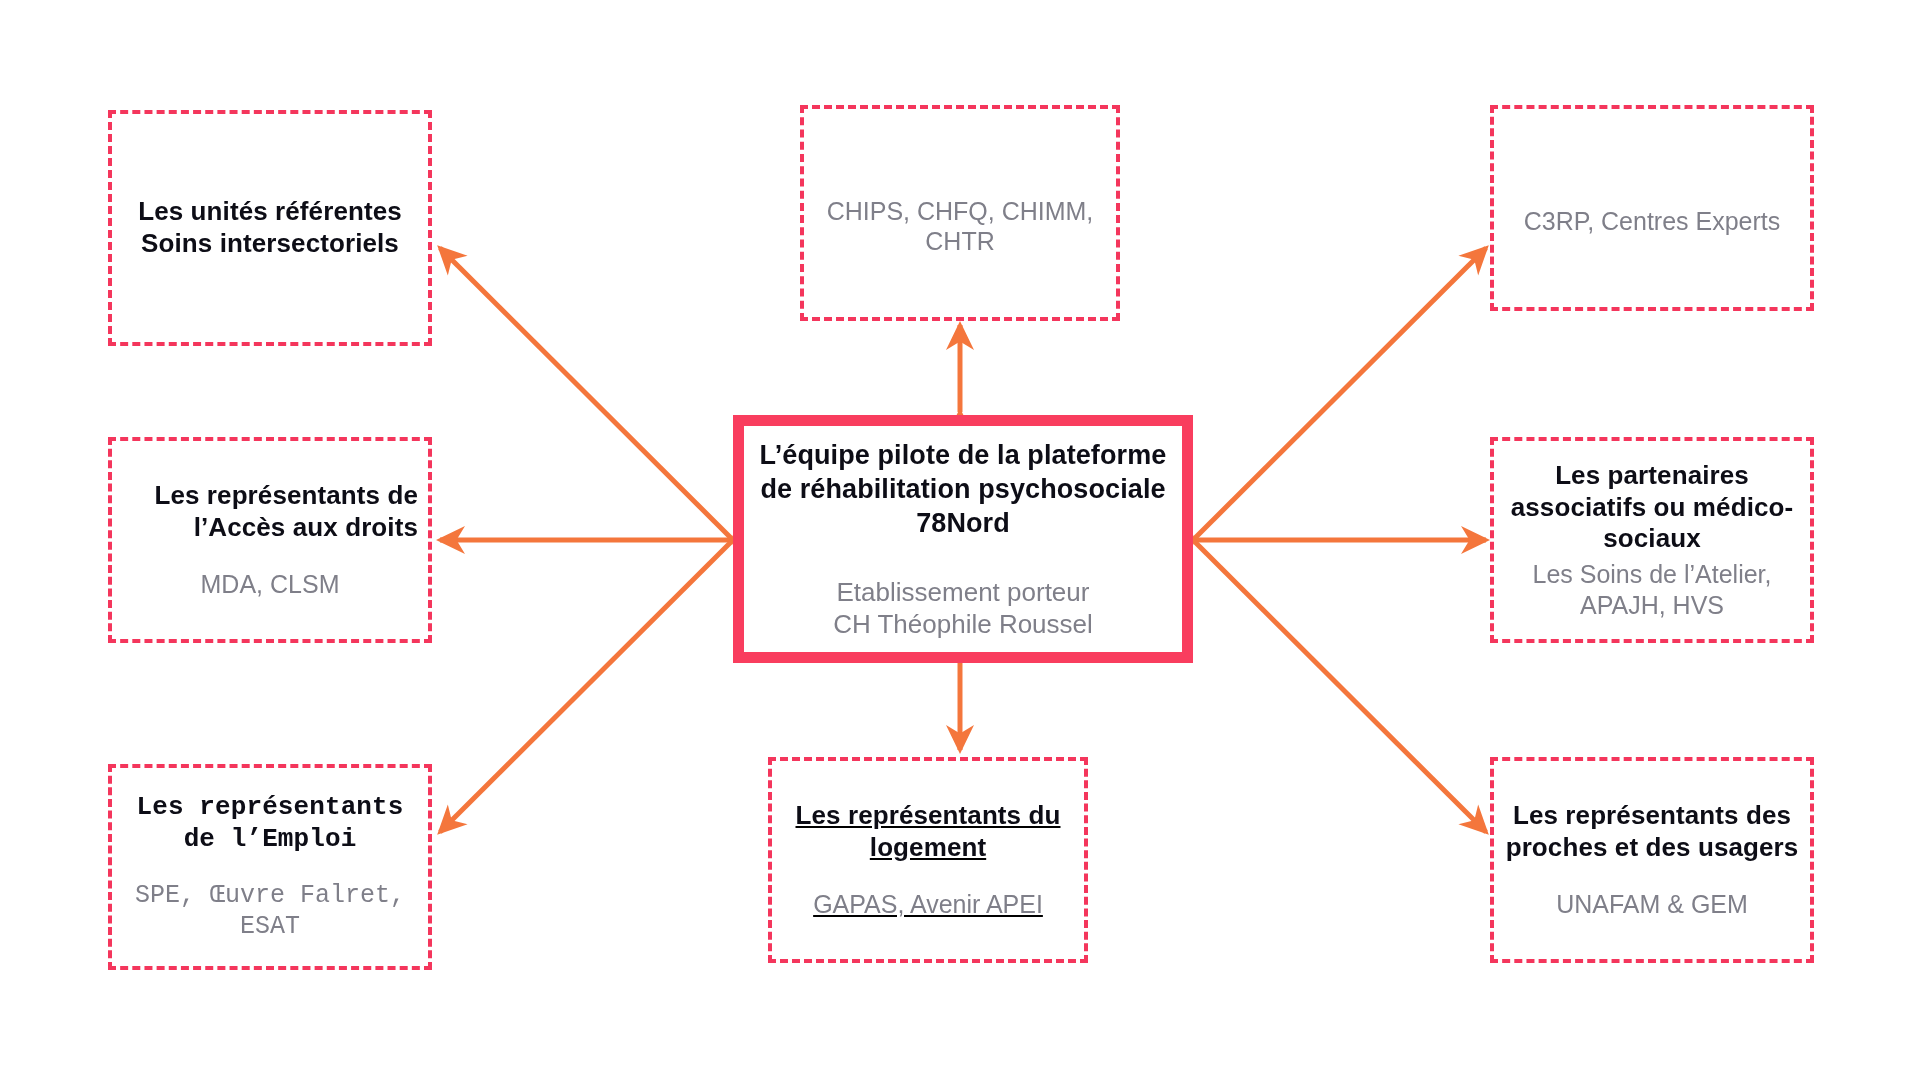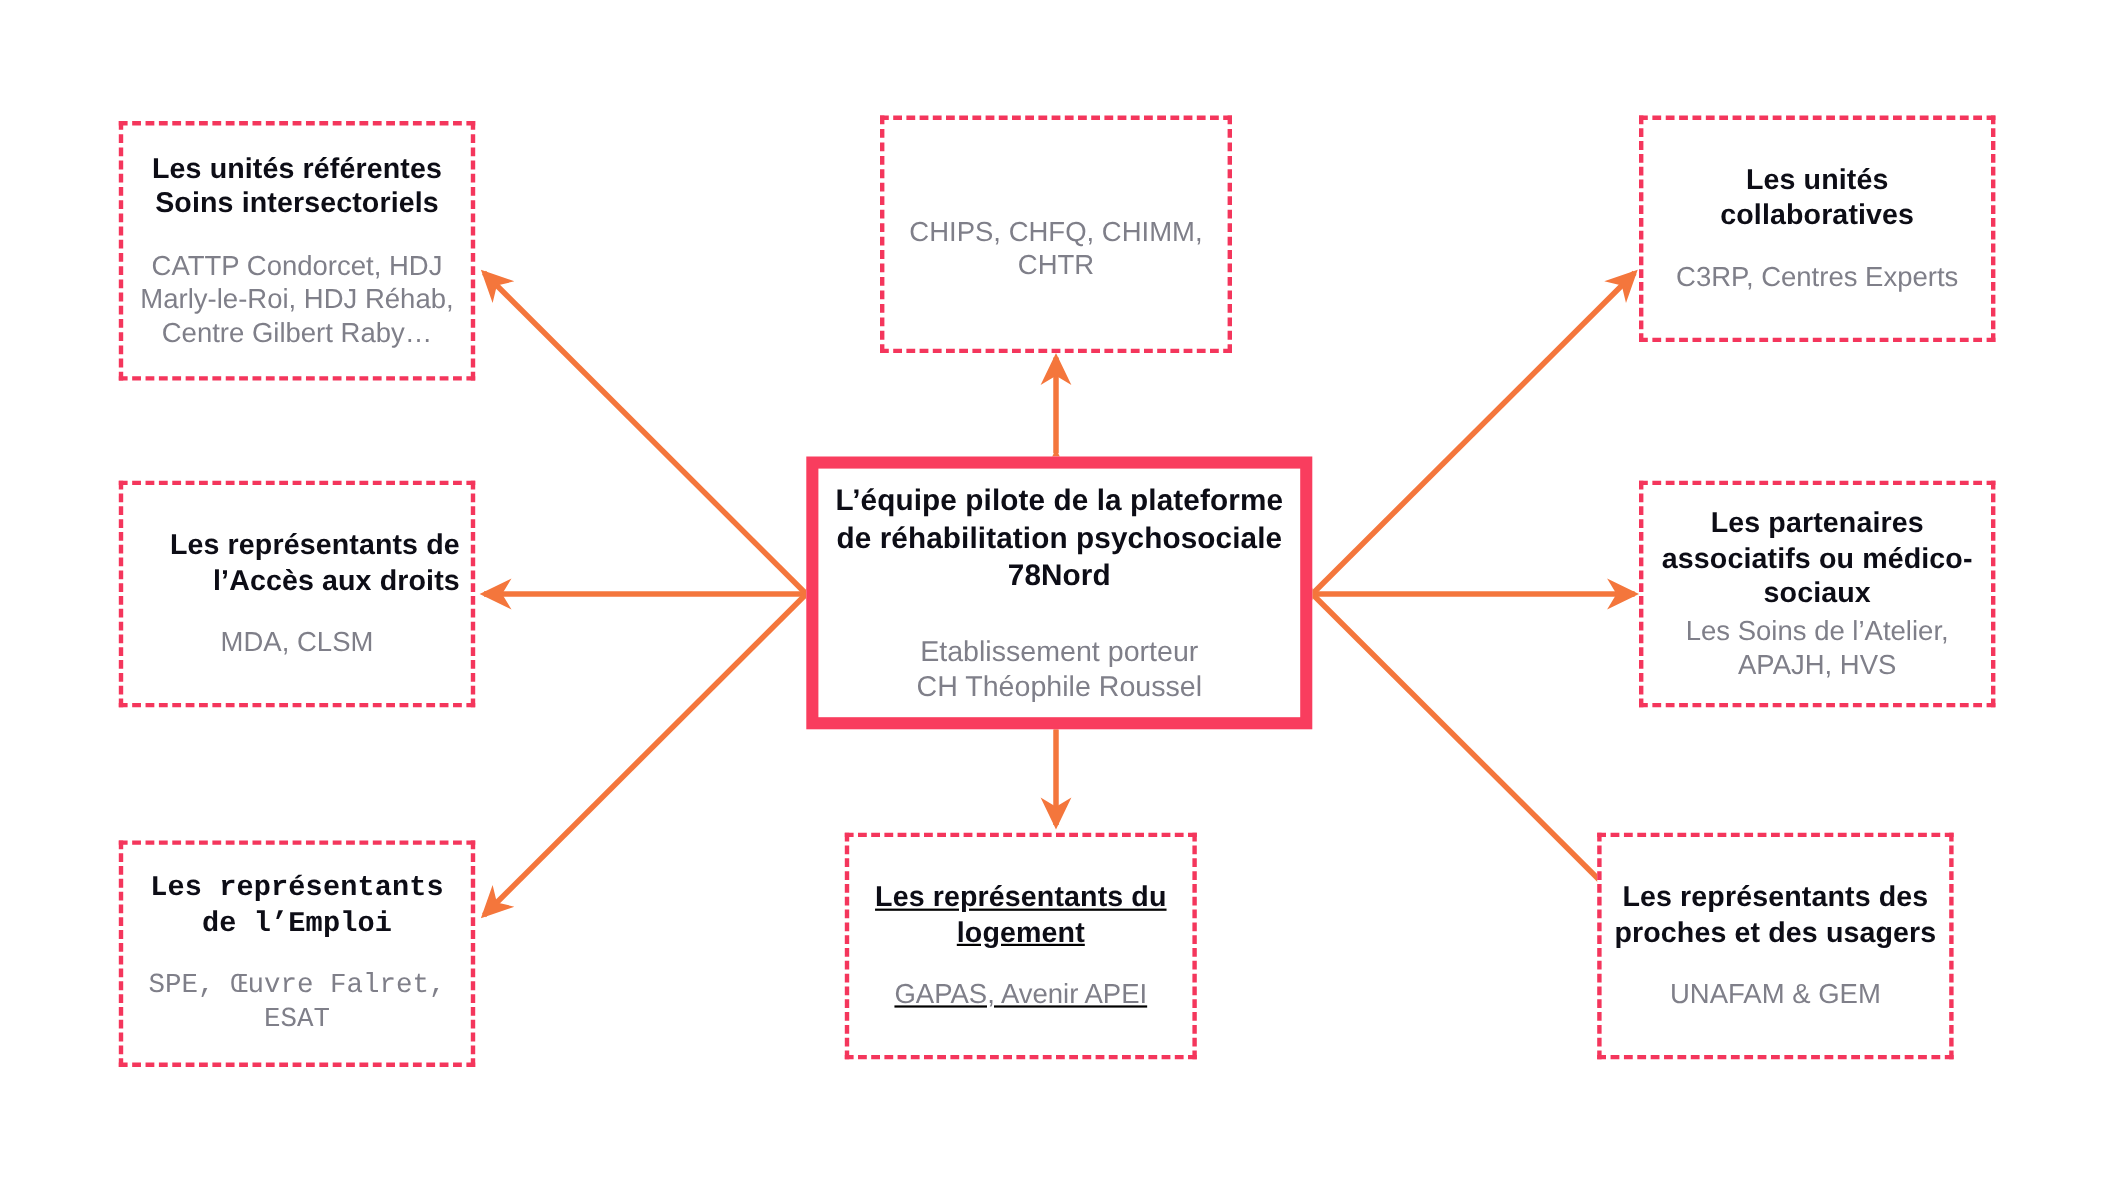--- a/index.html
+++ b/index.html
@@ -92,21 +92,20 @@
   </svg>
 
   <div class="node hub" style="left:733px; top:415px; width:460px; height:248px;">
     <div class="title">L’équipe pilote de la plateforme de réhabilitation psychosociale 78Nord</div>
     <div class="subtitle" style="white-space:pre-line;">Etablissement porteur
 CH Théophile Roussel</div>
   </div>
 
   <div class="node satellite" style="left:108px; top:110px; width:324px; height:236px;">
     <div class="title">Les unités référentes Soins intersectoriels</div>
-    <div class="subtitle">CATTP Condorcet, HDJ Marly-le-Roi, HDJ Réhab, Centre Gilbert Raby…</div>
   </div>
 
   <div class="node satellite" style="left:108px; top:437px; width:324px; height:206px;text-align:right;">
     <div class="title">Les représentants de l’Accès aux droits</div>
     <div class="subtitle">MDA, CLSM</div>
   </div>
 
   <div class="node satellite" style="left:108px; top:764px; width:324px; height:206px;font-family:Liberation Mono, monospace;">
     <div class="title">Les représentants de l’Emploi</div>
     <div class="subtitle">SPE, Œuvre Falret, ESAT</div>
@@ -115,27 +114,26 @@
   <div class="node satellite" style="left:800px; top:105px; width:320px; height:216px;">
     <div class="subtitle">CHIPS, CHFQ, CHIMM, CHTR</div>
   </div>
 
   <div class="node satellite" style="left:768px; top:757px; width:320px; height:206px;text-decoration:underline;">
     <div class="title">Les représentants du logement</div>
     <div class="subtitle">GAPAS, Avenir APEI</div>
   </div>
 
   <div class="node satellite" style="left:1490px; top:105px; width:324px; height:206px;">
-    <div class="title">Les unités collaboratives</div>
     <div class="subtitle">C3RP, Centres Experts</div>
   </div>
 
   <div class="node satellite tight" style="left:1490px; top:437px; width:324px; height:206px;">
     <div class="title">Les partenaires associatifs ou médico-sociaux</div>
     <div class="subtitle">Les Soins de l’Atelier, APAJH, HVS</div>
   </div>
 
-  <div class="node satellite" style="left:1452px; top:757px; width:324px; height:206px;">
+  <div class="node satellite" style="left:1490px; top:757px; width:324px; height:206px;">
     <div class="title">Les représentants des proches et des usagers</div>
     <div class="subtitle">UNAFAM &amp; GEM</div>
   </div>
 
 </div>
 
 </body></html>

